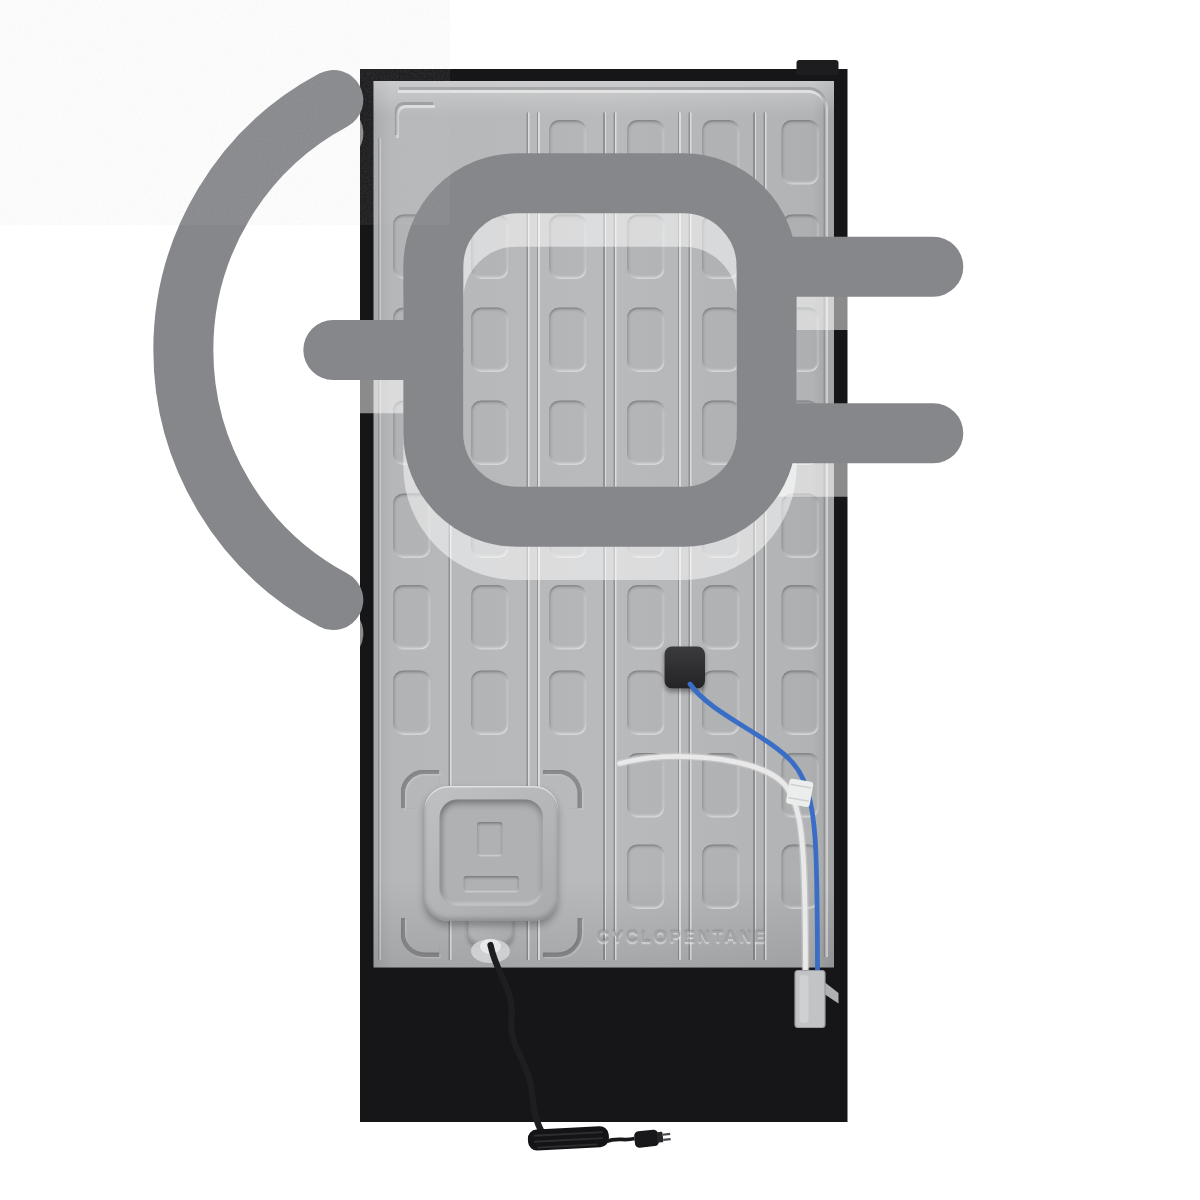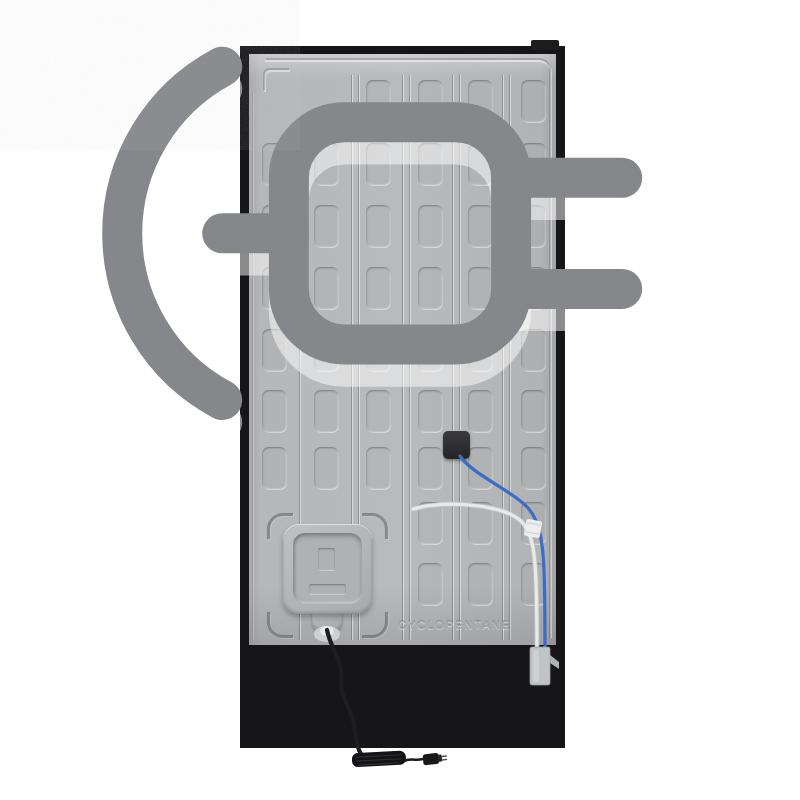--- a/index.html
+++ b/index.html
@@ -52,21 +52,21 @@
      background:linear-gradient(145deg,#c0c1c3,#a9aaac);
      box-shadow:0 3px 5px rgba(20,20,22,.3),inset 0 1px 0 rgba(255,255,255,.55),inset 0 -2px 3px rgba(0,0,0,.18);}
   #plate-inner{left:293px;top:533px;width:69px;height:71px;border-radius:12px;background:#b0b1b3;
      box-shadow:inset 0 3px 4px rgba(20,20,22,.3),inset 2px 0 3px rgba(20,20,22,.15),inset 0 -2px 2px rgba(255,255,255,.4);}
   .emb-mark{border-radius:2px;
      box-shadow:inset 0 1px 2px rgba(0,0,0,.35),inset 0 -1px 1px rgba(255,255,255,.45);}
   #emb-sq{left:318px;top:548px;width:17px;height:23px;}
   #emb-bar{left:309px;top:584px;width:37px;height:11px;}
 
   
-  #cyclo{left:398px;top:619px;width:110px;text-align:center;font-size:11px;font-weight:normal;
+  #cyclo{left:398px;top:619px;width:110px;text-align:center;font-size:11px;font-weight:bold;
      letter-spacing:2px;color:#a4a5a7;
      text-shadow:0 1px 1px rgba(255,255,255,.55),0 -1px 1px rgba(0,0,0,.18);}
 
   
   #junction-box{left:443px;top:431px;width:27px;height:28px;border-radius:5px;
      background:linear-gradient(180deg,#3b3b3d,#242426);box-shadow:0 2px 3px rgba(0,0,0,.35);}</style>
 </head>
 <body>
 
 <div id="stage">

